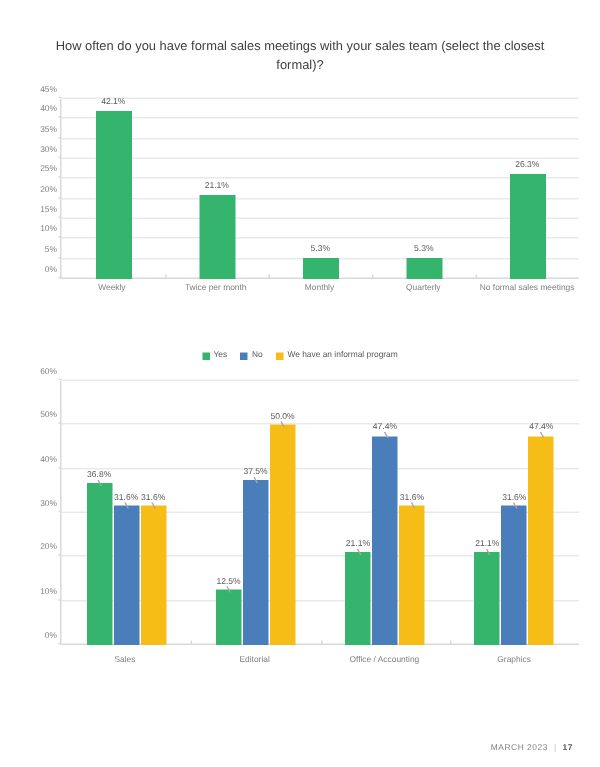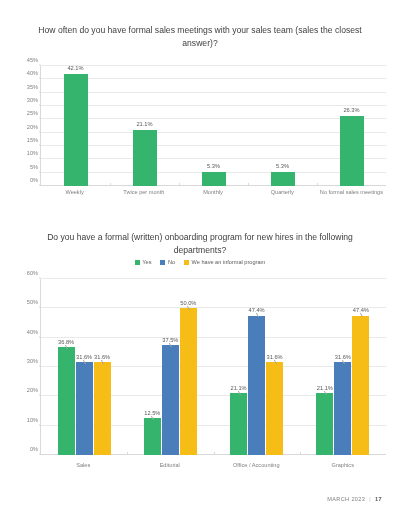--- a/index.html
+++ b/index.html
@@ -141,21 +141,21 @@
     align-items: center;
     gap: 4px;
   }
   .footer .sep { color: #bfbfbf; }
   .footer .page { font-weight: bold; color: #595959; }
 </style>
 </head>
 <body>
 
 <div class="chart-block" style="top:24px;">
-  <div class="chart-title">How often do you have formal sales meetings with your sales team (sales the closest answer)?</div>
+  <div class="chart-title">How often do you have formal sales meetings with your sales team (select the closest formal)?</div>
   <div class="plot-wrap" style="height:152px; margin-top:7px;">
     <div class="plot" id="plot-1" style="left:40px; right:14px; top:10px; bottom:22px;">
         <div class="gridline baseline" style="bottom: 0%;"></div>
         <div class="ytick" style="bottom: 0%;">0%</div>
         <div class="ytick-mark" style="bottom: 0%;"></div>
         <div class="gridline" style="bottom: 11.1111%;"></div>
         <div class="ytick" style="bottom: 11.1111%;">5%</div>
         <div class="ytick-mark" style="bottom: 11.1111%;"></div>
         <div class="gridline" style="bottom: 22.2222%;"></div>
         <div class="ytick" style="bottom: 22.2222%;">10%</div>
@@ -227,21 +227,20 @@
         <div class="xlabel">Weekly</div>
         <div class="xlabel">Twice per month</div>
         <div class="xlabel">Monthly</div>
         <div class="xlabel">Quarterly</div>
         <div class="xlabel">No formal sales meetings</div>
       </div>
   </div>
 </div>
 
 <div class="chart-block" style="top:231px;">
-  <div class="chart-title">Do you have a formal (written) onboarding program for new hires in the following departments?</div>
   <div class="legend" id="legend-2">
       <div class="legend-item">
         <span class="legend-swatch" style="background: rgb(52, 180, 108);"></span>
         <span class="legend-label">Yes</span>
       </div>
       <div class="legend-item">
         <span class="legend-swatch" style="background: rgb(74, 126, 187);"></span>
         <span class="legend-label">No</span>
       </div>
       <div class="legend-item">

